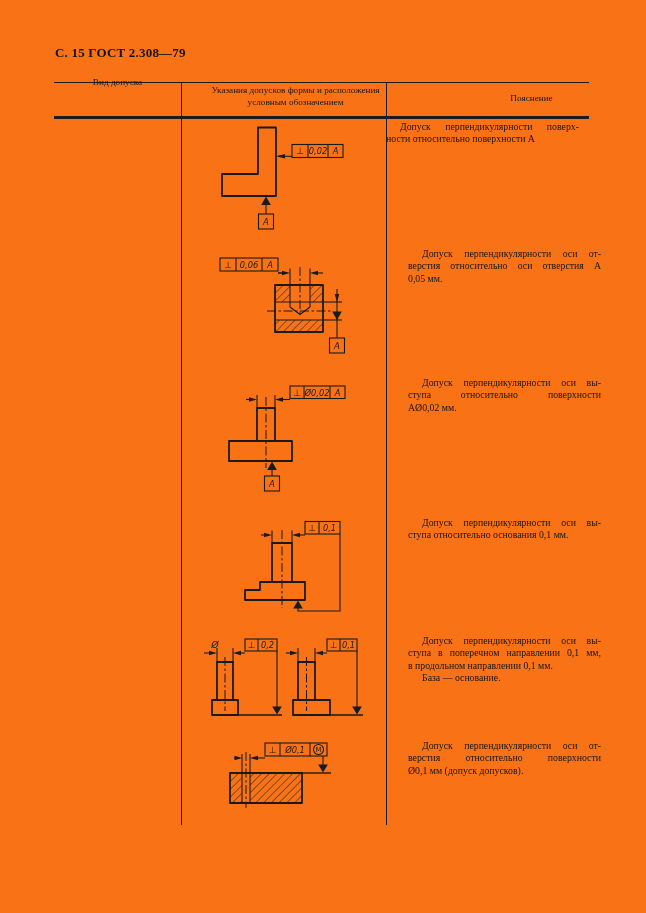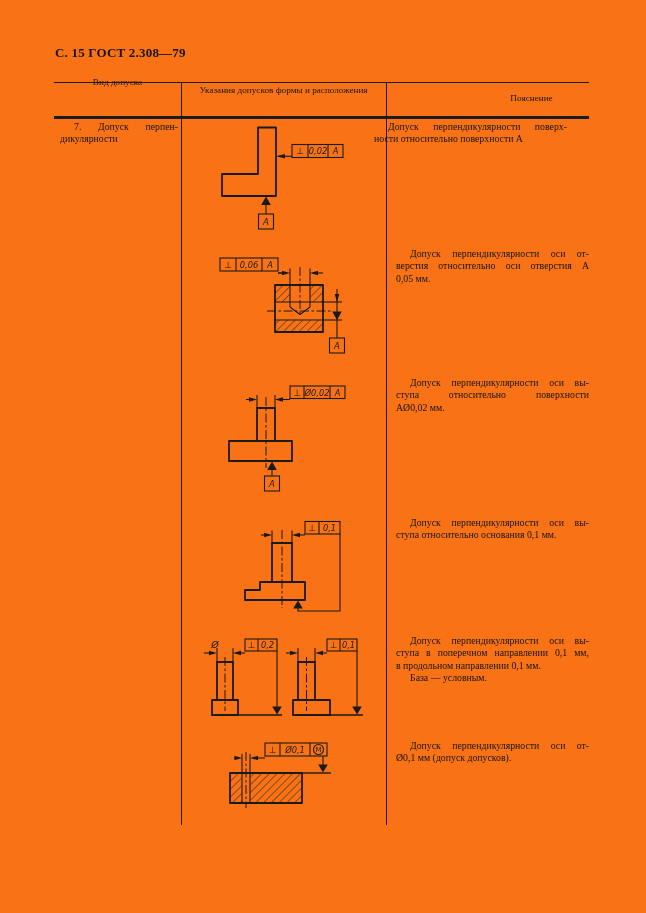--- a/index.html
+++ b/index.html
@@ -10,21 +10,21 @@
   .hdr-title{
     position:absolute;left:55px;top:45px;
     font:bold 13px/16px "Liberation Serif",serif;letter-spacing:.2px;
   }
   .tline{position:absolute;background:#1c1c1c;}
   .th{
     position:absolute;font:9.2px/11.6px "Liberation Serif",serif;
     text-align:center;color:#141414;
   }
   .txtblock{
-    position:absolute;font:9.8px/12.4px "Liberation Serif",serif;color:#141414;
+    position:absolute;font:9.8px/12.4px "Liberation Serif",serif;color:#141414;margin-left:12px;
   }
   .txtblock div{text-align:justify;text-align-last:justify;}
   .txtblock div:first-child{text-indent:14px;}
   .txtblock div:last-child{text-align-last:auto;}
   .th div{text-align:center !important;text-align-last:center !important;text-indent:0 !important;}
   svg{position:absolute;overflow:visible;}
   svg text{font-family:"DejaVu Sans",sans-serif;fill:#1a1a1a;}
   .frm-val{font-size:8.3px;font-style:italic;}
   .frm-sym{font-size:8.8px;}
   .datum-letter{font-size:8.6px;font-style:italic;}
@@ -45,27 +45,24 @@
   <div class="hdr-title">С. 15 ГОСТ 2.308—79</div>
 
   <div class="tline" style="left:54px;top:81.5px;width:535px;height:1.5px;"></div>
   <div class="tline" style="left:54px;top:115.5px;width:535px;height:3px;"></div>
   <div class="tline" style="left:180.5px;top:81.5px;width:1.6px;height:743px;"></div>
   <div class="tline" style="left:385.5px;top:81.5px;width:1.6px;height:743px;"></div>
 
   <div class="th" style="left:54px;top:77px;width:127px;">Вид допуска</div>
   <div class="th txtblock" style="left:181px;top:85px;width:205px;font-size:9.2px;line-height:11.6px;">
       <div>Указания допусков формы и расположения</div>
+      <div>условным обозначением</div>
     </div>
   <div class="th" style="left:386px;top:93px;width:203px;padding-left:44px;">Пояснение</div>
 
-  <div class="txtblock" style="left:60px;top:121px;width:118px;">
-      <div>7. Допуск перпен-</div>
-      <div>дикулярности</div>
-    </div>
 
   <div class="txtblock" style="left:374px;top:121px;width:193px;">
       <div>Допуск перпендикулярности поверх-</div>
       <div>ности относительно поверхности А</div>
     </div>
   <div class="txtblock" style="left:396px;top:248px;width:193px;">
       <div>Допуск перпендикулярности оси от-</div>
       <div>верстия относительно оси отверстия А</div>
       <div>0,05 мм.</div>
     </div>
@@ -77,24 +74,25 @@
   <div class="txtblock" style="left:396px;top:517px;width:193px;">
       <div>Допуск перпендикулярности оси вы-</div>
       <div>ступа относительно основания 0,1 мм.</div>
     </div>
   <div class="txtblock" style="left:396px;top:635px;width:193px;">
       <div>Допуск перпендикулярности оси вы-</div>
       <div>ступа в поперечном направлении 0,1 мм,</div>
       <div>в продольном направлении 0,1 мм.</div>
     </div>
   <div class="txtblock" style="left:396px;top:672px;width:193px;">
-      <div>База — условным.</div>
+      <div>База — основание.</div>
     </div>
   <div class="txtblock" style="left:396px;top:740px;width:193px;">
       <div>Допуск перпендикулярности оси от-</div>
+      <div>верстия относительно поверхности</div>
       <div>Ø0,1 мм (допуск допусков).</div>
     </div>
 
   <svg style="left:210px;top:125px;" width="145" height="110" viewBox="210 125 145 110">
     <polygon class="outline" points="258,127.5 276,127.5 276,196 222,196 222,174 258,174"></polygon>
     <g>
       <rect class="thin" x="292" y="144.5" width="51" height="13"></rect>
       <line class="thin" x1="308" y1="144.5" x2="308" y2="157.5"></line>
       <line class="thin" x1="328" y1="144.5" x2="328" y2="157.5"></line>
       <text class="frm-sym" x="300" y="154" text-anchor="middle">⊥</text>

